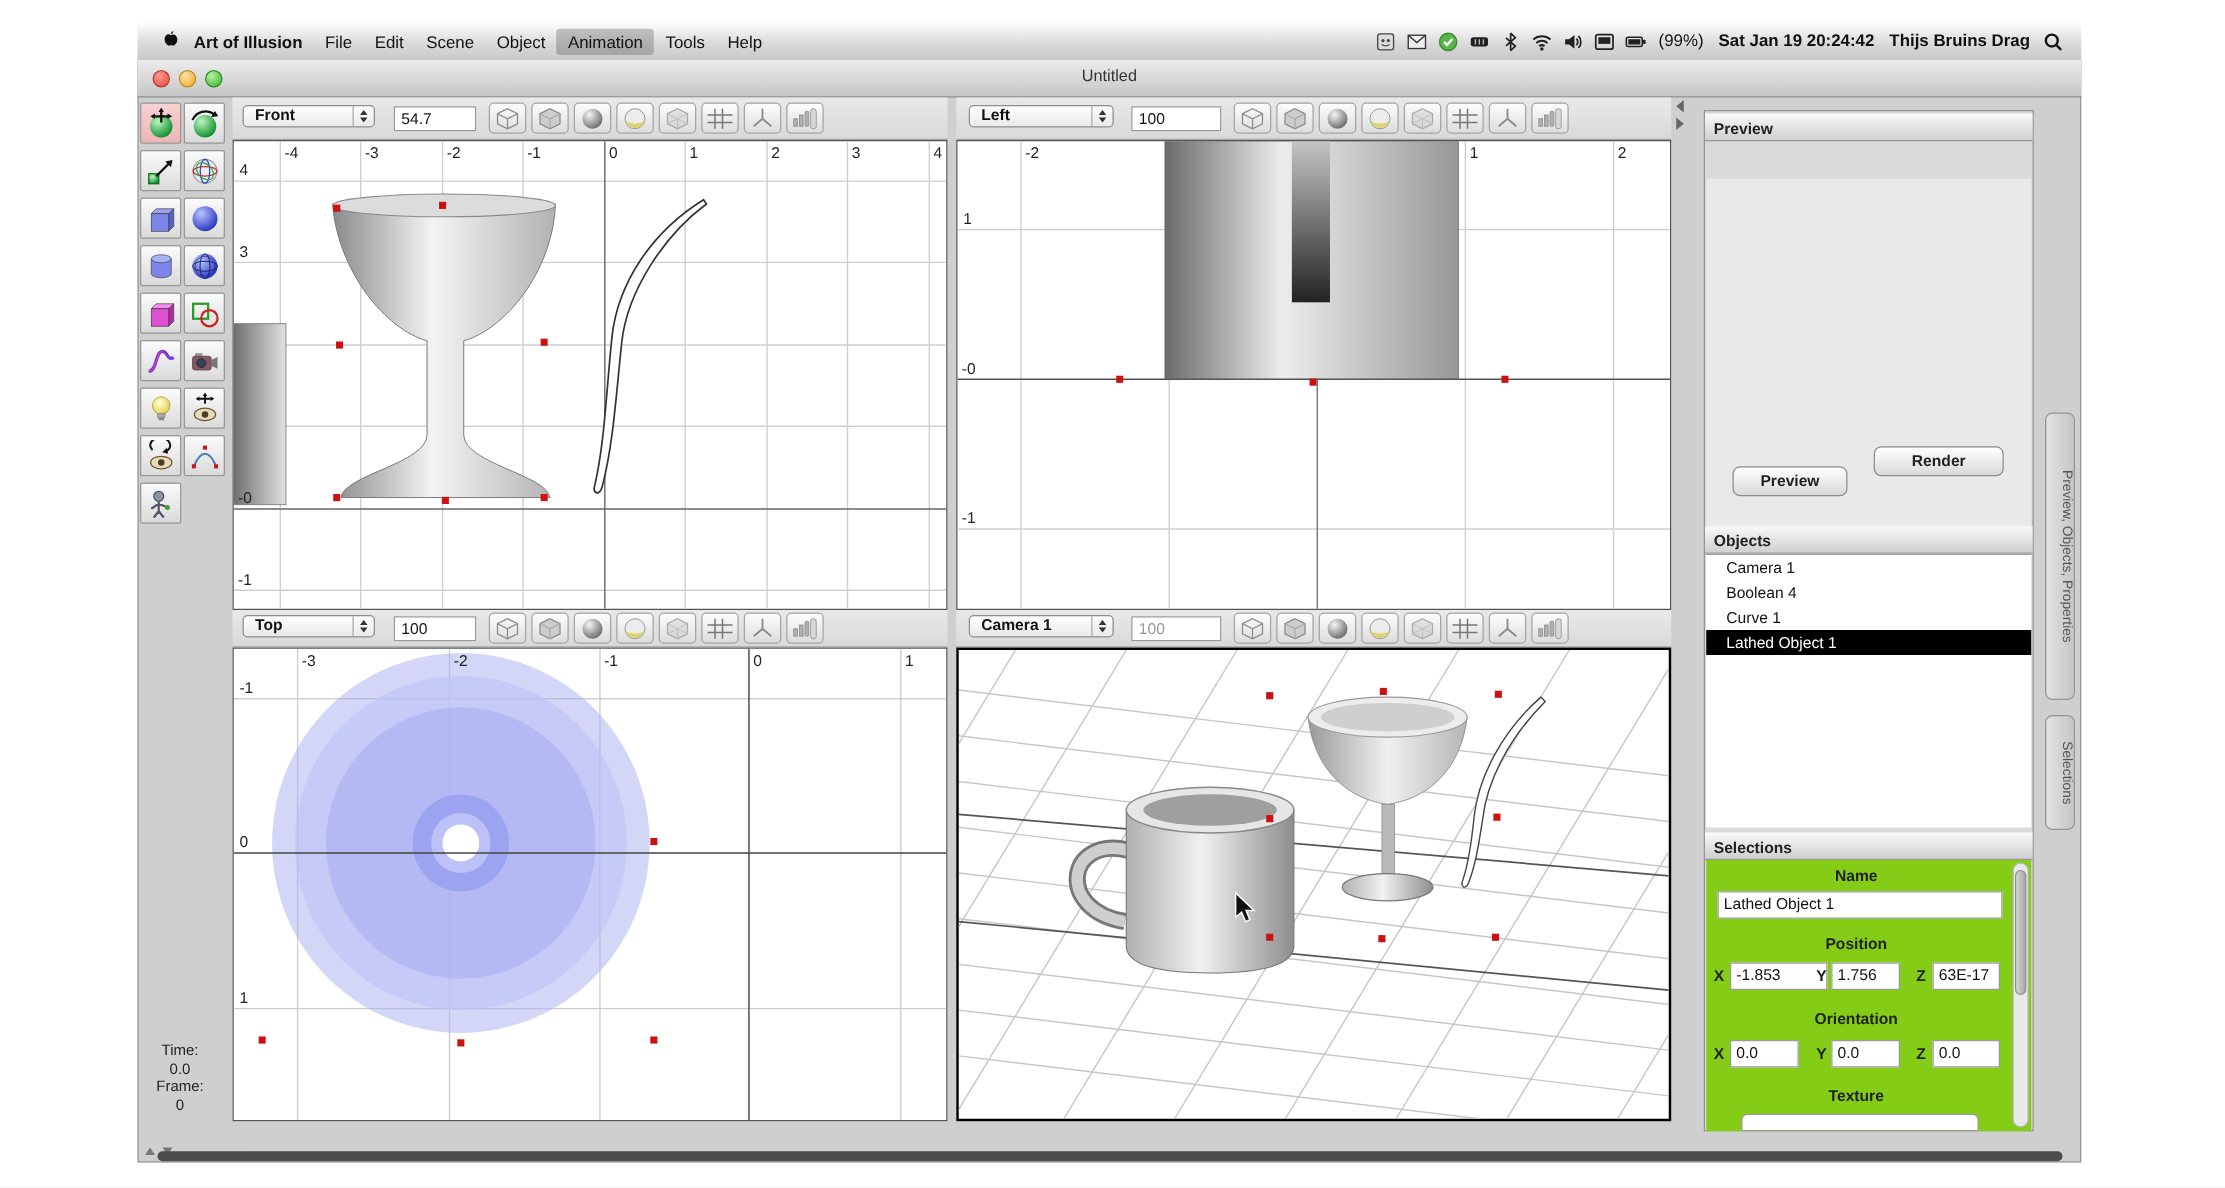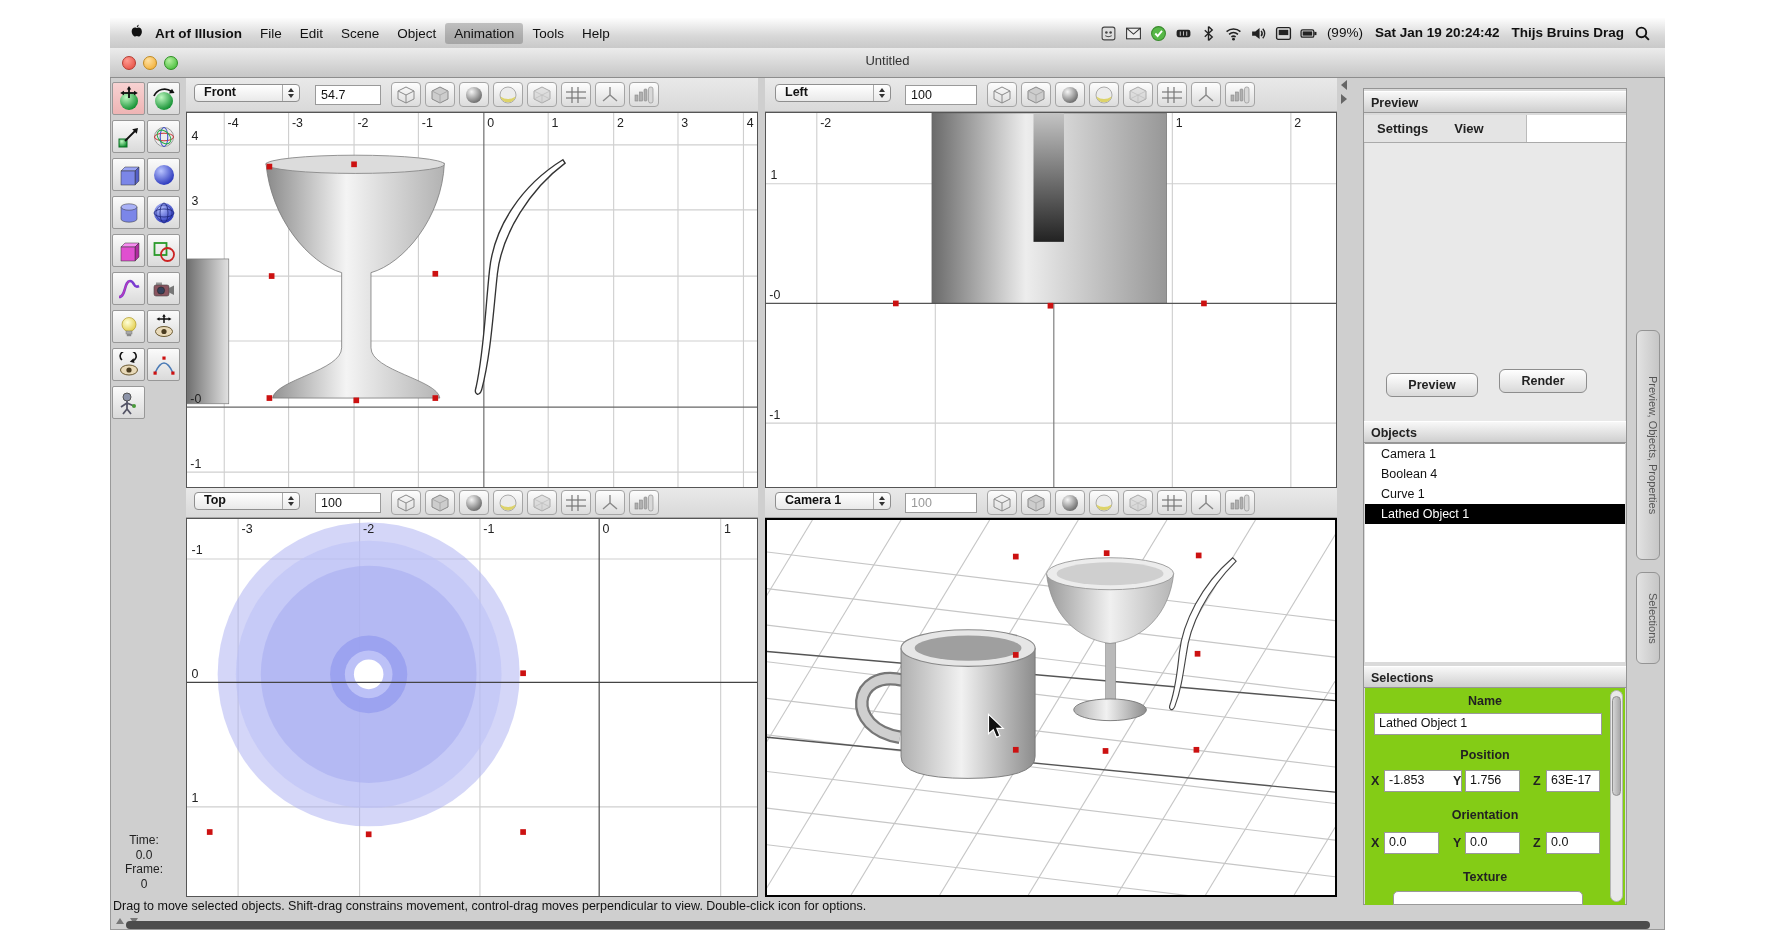--- a/index.html
+++ b/index.html
@@ -813,29 +813,23 @@
 
   <div id="timeblock" class="abs">
     <div>Time:</div>
     <div>0.0</div>
     <div>Frame:</div>
     <div>0</div>
   </div>
 
   <div id="rpanel" class="abs">
     <div class="sechdr" style="top:2px">Preview</div>
-    <div class="tabrow" style="top:26px">
-      <div class="tabseg" style="width:162px">
-        <span class="tab">Settings</span>
-        <span class="tab">View</span>
-      </div>
-    </div>
     <div class="previewbody" style="left:1px;top:54px;width:260px;height:278px"></div>
     <div class="macbtn" style="left:22px;top:284px;width:92px">Preview</div>
-    <div class="macbtn" style="left:135px;top:280px;width:88px">Render</div>
+    <div class="macbtn" style="left:135px;top:268px;width:104px">Render</div>
 
     <div class="sechdr" style="top:332px">Objects</div>
     <div class="objlist" style="left:1px;top:354px;width:260px;height:218px">
       <div class="objrow">Camera 1</div>
       <div class="objrow">Boolean 4</div>
       <div class="objrow">Curve 1</div>
       <div class="objrow sel">Lathed Object 1</div>
     </div>
 
     <div class="sechdr" style="top:577px">Selections</div>
@@ -860,18 +854,17 @@
       <div class="pfield" style="left:28px;top:203px;width:190px;height:14px;border-radius:5px 5px 0 0"></div>
       <div class="scrolltrack" style="left:245px;top:2px;width:13px;height:212px">
         <div class="scrollthumb" style="left:1px;top:5px;width:9px;height:100px"></div>
       </div>
     </div>
   </div>
 
   <div class="vtab" style="top:330px;height:230px">Preview, Objects, Properties</div>
   <div class="vtab" style="top:572px;height:92px">Selections</div>
 
-  <div id="statusbar" class="abs">Drag to move selected objects.  Shift-drag constrains movement, control-drag moves perpendicular to view.  Double-click icon for options.</div>
   <div class="sortarr abs" style="left:116px;top:918px;border-bottom:6px solid #777"></div>
   <div class="sortarr abs" style="left:130px;top:918px;border-top:6px solid #777"></div>
   <div id="scrubber" class="abs"></div>
 
 </div>
 
 </body></html>

